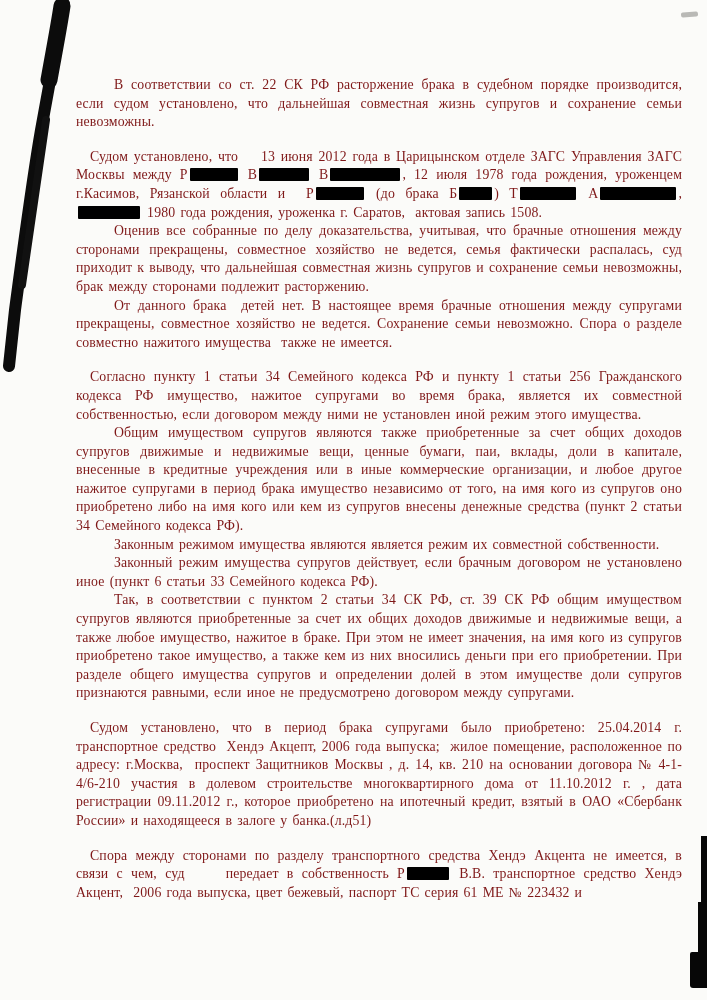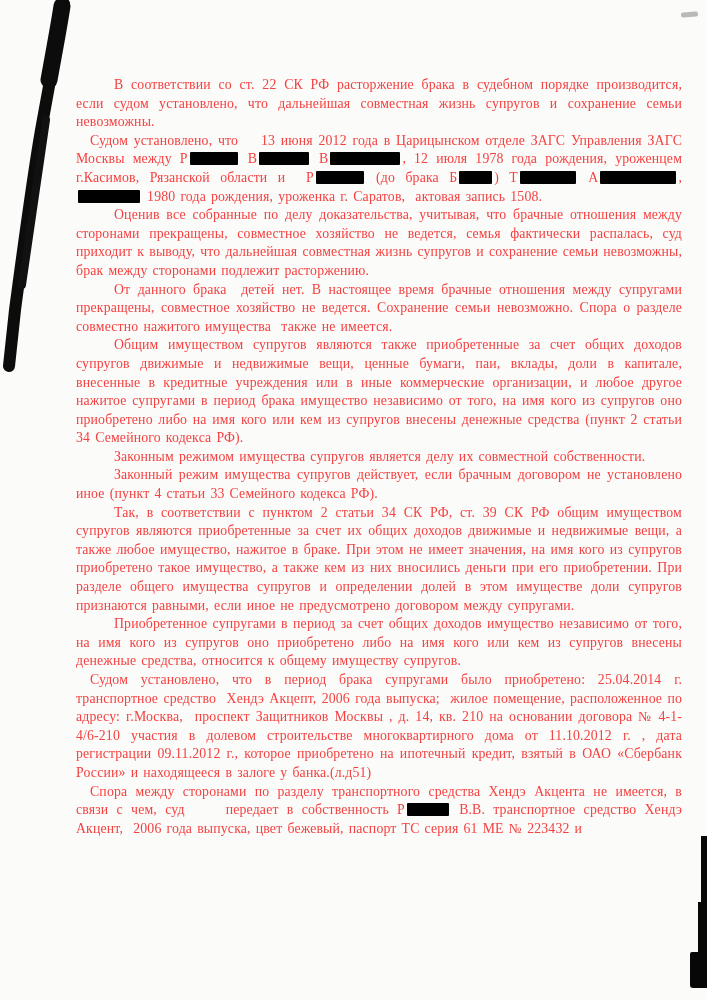--- a/index.html
+++ b/index.html
@@ -7,31 +7,31 @@
     position:relative;
     width:707px;height:1000px;
     background:#fbfbf9;
     overflow:hidden;
     font-family:"Liberation Serif","DejaVu Serif",serif;
   }
   .text-block{
     position:absolute;
     left:76px;top:76px;
     width:606px;
-    color:#ef4444;
+    color:#7f1d1d;
     font-size:13.8px;
     line-height:18.6px;
     text-align:justify;
     letter-spacing:.15px;
     word-spacing:1.5px;
     filter:blur(.3px) contrast(1.05);
   }
   .para{margin:0;}
   .ind-n{text-indent:38px;}
-  .ind-s{text-indent:14px;}
+  .ind-s{text-indent:14px;margin-top:16px;}
   .redact{
     display:inline-block;
     height:13px;
     background:#060606;
     vertical-align:-2px;
     margin:0 2px;
     border-radius:1px;
   }
   
   .streak-svg{position:absolute;left:0;top:0;pointer-events:none;}
@@ -61,21 +61,21 @@
   <div class="right-strip rs-2"></div>
   <div class="right-strip rs-3"></div>
 
   <div class="tr-mark"></div>
 
   <div class="text-block" id="doc">
       <p class="para ind-n">В соответствии со ст. 22 СК РФ расторжение брака в судебном порядке производится, если судом установлено, что дальнейшая совместная жизнь супругов и сохранение семьи невозможны.</p>
       <p class="para ind-s">Судом установлено, что&nbsp;&nbsp;&nbsp; 13 июня 2012 года в Царицынском отделе ЗАГС Управления ЗАГС Москвы между Р<span class="redact" style="width: 48px; background: rgb(6, 6, 6);"></span> В<span class="redact" style="width: 50px; background: rgb(6, 6, 6);"></span> В<span class="redact" style="width: 70px; background: rgb(6, 6, 6);"></span>, 12 июля 1978 года рождения, уроженцем г.Касимов, Рязанской области и&nbsp; Р<span class="redact" style="width: 48px; background: rgb(6, 6, 6);"></span> (до брака Б<span class="redact" style="width: 33px; background: rgb(6, 6, 6);"></span>) Т<span class="redact" style="width: 56px; background: rgb(6, 6, 6);"></span> А<span class="redact" style="width: 76px; background: rgb(6, 6, 6);"></span>, <span class="redact" style="width: 62px; background: rgb(6, 6, 6);"></span> 1980 года рождения, уроженка г. Саратов,&nbsp; актовая запись 1508.</p>
       <p class="para ind-n">Оценив все собранные по делу доказательства, учитывая, что брачные отношения между сторонами прекращены, совместное хозяйство не ведется, семья фактически распалась, суд приходит к выводу, что дальнейшая совместная жизнь супругов и сохранение семьи невозможны, брак между сторонами подлежит расторжению.</p>
       <p class="para ind-n">От данного брака&nbsp; детей нет. В настоящее время брачные отношения между супругами прекращены, совместное хозяйство не ведется. Сохранение семьи невозможно. Спора о разделе совместно нажитого имущества&nbsp; также не имеется.</p>
+      <p class="para ind-s">Согласно пункту 1 статьи 34 Семейного кодекса РФ и пункту 1 статьи 256 Гражданского кодекса РФ имущество, нажитое супругами во время брака, является их совместной собственностью, если договором между ними не установлен иной режим этого имущества.</p>
       <p class="para ind-n">Общим имуществом супругов являются также приобретенные за счет общих доходов супругов движимые и недвижимые вещи, ценные бумаги, паи, вклады, доли в капитале, внесенные в кредитные учреждения или в иные коммерческие организации, и любое другое нажитое супругами в период брака имущество независимо от того, на имя кого из супругов оно приобретено либо на имя кого или кем из супругов внесены денежные средства (пункт 2 статьи 34 Семейного кодекса РФ).</p>
-      <p class="para ind-n">Законным режимом имущества супругов является делу их совместной собственности.</p>
-      <p class="para ind-n">Законный режим имущества супругов действует, если брачным договором не установлено иное (пункт 4 статьи 33 Семейного кодекса РФ).</p>
+      <p class="para ind-n">Законным режимом имущества являются является режим их совместной собственности.</p>
+      <p class="para ind-n">Законный режим имущества супругов действует, если брачным договором не установлено иное (пункт 6 статьи 33 Семейного кодекса РФ).</p>
       <p class="para ind-n">Так, в соответствии с пунктом 2 статьи 34 СК РФ, ст. 39 СК РФ общим имуществом супругов являются приобретенные за счет их общих доходов движимые и недвижимые вещи, а также любое имущество, нажитое в браке. При этом не имеет значения, на имя кого из супругов приобретено такое имущество, а также кем из них вносились деньги при его приобретении. При разделе общего имущества супругов и определении долей в этом имуществе доли супругов признаются равными, если иное не предусмотрено договором между супругами.</p>
-      <p class="para ind-n">Приобретенное супругами в период за счет общих доходов имущество независимо от того, на имя кого из супругов оно приобретено либо на имя кого или кем из супругов внесены денежные средства, относится к общему имуществу супругов.</p>
       <p class="para ind-s">Судом установлено, что в период брака супругами было приобретено: 25.04.2014 г. транспортное средство&nbsp; Хендэ Акцепт, 2006 года выпуска;&nbsp; жилое помещение, расположенное по адресу: г.Москва,&nbsp; проспект Защитников Москвы , д. 14, кв. 210 на основании договора № 4-1-4/6-210 участия в долевом строительстве многоквартирного дома от 11.10.2012 г. , дата регистрации 09.11.2012 г., которое приобретено на ипотечный кредит, взятый в ОАО «Сбербанк России» и находящееся в залоге у банка.(л.д51)</p>
       <p class="para ind-s">Спора между сторонами по разделу транспортного средства Хендэ Акцента не имеется, в связи с чем, суд&nbsp;&nbsp;&nbsp;&nbsp; передает в собственность Р<span class="redact" style="width: 42px; background: rgb(6, 6, 6);"></span> В.В. транспортное средство Хендэ Акцент,&nbsp; 2006 года выпуска, цвет бежевый, паспорт ТС серия 61 МЕ № 223432 и</p>
     </div>
 </div>
 
 </body></html>

